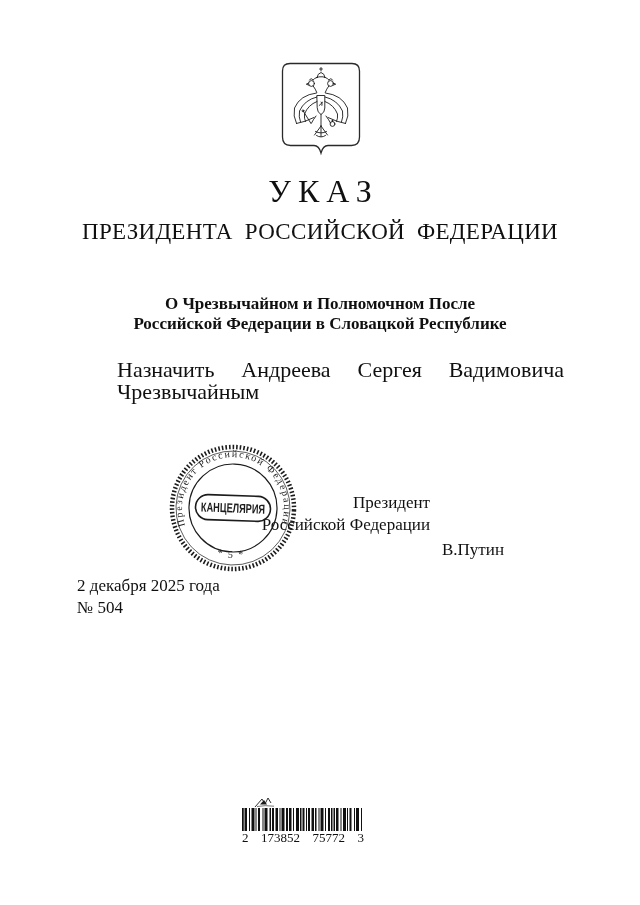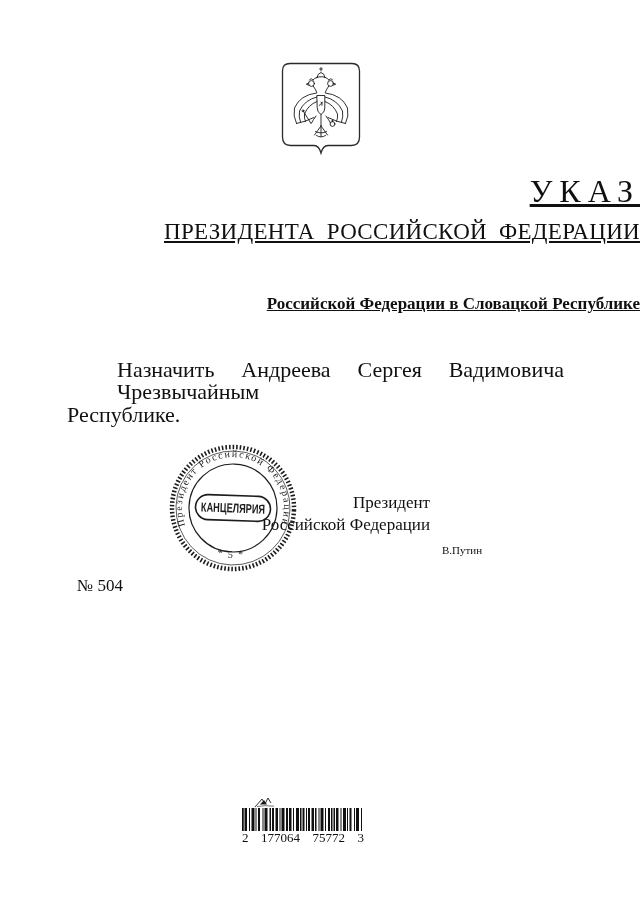--- a/index.html
+++ b/index.html
@@ -2,30 +2,30 @@
 <html><head>
 <meta charset="utf-8">
 <style>
   html,body{margin:0;padding:0;background:#ffffff;}
   .page{
     position:relative;width:640px;height:905px;background:#ffffff;
     font-family:"Liberation Serif","DejaVu Serif",serif;color:#101010;
     overflow:hidden;
   }
   .abs{position:absolute;}
-  .center{left:0;width:640px;text-align:right;text-decoration:underline;}
+  .center{left:0;width:640px;text-align:center;}
   .decree-title{top:175px;font-size:32px;letter-spacing:7px;text-indent:7px;line-height:1;}
   .decree-subtitle{top:220px;font-size:23px;word-spacing:6px;letter-spacing:.3px;line-height:1;}
   .decree-subject{top:294px;font-size:17px;font-weight:bold;line-height:19.5px;}
   .decree-body{top:359px;left:67px;width:497px;font-size:22px;line-height:22.4px;}
   .body-line{text-align:justify;text-align-last:justify;}
   .body-line.first{padding-left:50px;}
   .body-line.last{text-align-last:left;}
   .sig-block{top:492px;left:240px;width:190px;font-size:17px;line-height:22px;text-align:right;}
-  .sig-name{top:539px;left:442px;font-size:11px;line-height:22px;}
+  .sig-name{top:539px;left:442px;font-size:17px;line-height:22px;}
   .footer-block{top:575px;left:77px;font-size:17px;line-height:22.2px;}
   .emblem-svg{left:281px;top:62px;}
   .stamp-svg{left:166px;top:441px;transform:rotate(2deg);}
   .barcode{top:795px;left:242px;width:122px;}
   .bc-mark{position:absolute;left:12px;top:0px;}
   .bc-bars{position:absolute;left:0px;top:13px;}
   .bc-digits{position:absolute;left:0px;top:36px;width:122px;display:flex;
     justify-content:space-between;font-size:13px;line-height:13px;
     font-family:"Liberation Serif",serif;}
 </style>
@@ -62,26 +62,26 @@
       <path d="M51.5 58.2 V59.6 M50.8 58.9 H52.2"></path>
       <path d="M40 52.5 V64 M40 64 L33.5 73 M40 64 V74.5 M40 64 L46.5 73"></path>
       <path d="M34.5 69.5 Q40 72.5 45.5 69.5 M35.5 73.5 Q40 76.5 44.5 73.5"></path>
     </g>
   </svg>
 
   <div class="abs center decree-title">УКАЗ</div>
   <div class="abs center decree-subtitle">ПРЕЗИДЕНТА РОССИЙСКОЙ ФЕДЕРАЦИИ</div>
 
   <div class="abs center decree-subject">
+    <div>О Чрезвычайном и Полномочном После</div>
     <div>Российской Федерации в Словацкой Республике</div>
   </div>
 
   <div class="abs decree-body">
     <div class="body-line first">Назначить Андреева Сергея Вадимовича Чрезвычайным</div>
-    <div class="body-line last">Республике.</div>
   </div>
 
   <div class="abs sig-block">
     <div>Президент</div>
     <div>Российской Федерации</div>
   </div>
   <div class="abs sig-name">В.Путин</div>
 
   <svg class="abs stamp-svg" width="134" height="134" viewBox="0 0 134 134">
     <circle cx="67" cy="67" r="61" fill="none" stroke="#1c1c1c" stroke-width="4.5" stroke-dasharray="1.6 2"></circle>
@@ -95,34 +95,35 @@
       <textPath href="#ringPath" startOffset="50%" text-anchor="middle">Президент Российской Федерации</textPath>
     </text>
     <text font-family="Liberation Serif, serif" font-size="10" letter-spacing="2" fill="#1c1c1c">
       <textPath href="#botPath" startOffset="50%" text-anchor="middle">* 5 *</textPath>
     </text>
     <rect x="29.5" y="54.5" width="75" height="25" rx="12.5" fill="#ffffff" stroke="#1c1c1c" stroke-width="1.6"></rect>
     <text x="67" y="71.5" text-anchor="middle" font-family="Liberation Sans, sans-serif" font-weight="bold" font-size="13" fill="#1c1c1c" textLength="64" lengthAdjust="spacingAndGlyphs">КАНЦЕЛЯРИЯ</text>
   </svg>
 
   <div class="abs footer-block">
+    <div>2 декабря 2025 года</div>
     <div>№ 504</div>
   </div>
 
   <div class="abs barcode">
     <svg class="bc-mark" width="24" height="13" viewBox="0 0 24 13">
       <path d="M1 12 L8 4 L11 9 L14 3 L17 8" stroke="#1a1a1a" stroke-width="0.9" fill="none"></path>
       <path d="M6 9.5 L10 5 L13 9.5 Z" fill="#1a1a1a"></path>
       <path d="M3 11.5 Q11 10 20 11.2" stroke="#1a1a1a" stroke-width="0.6" fill="none"></path>
     </svg>
     <svg class="bc-bars" width="120" height="23" viewBox="0 0 120 23">
       <path d="M0.75 0 V23" stroke="#111" stroke-width="1.5"></path>
       <path d="M0 11.5 H120" stroke="#111" stroke-width="23" fill="none" stroke-dasharray="1.5 1 2.5 2 1 1.5 3 1 1 1.5 2 2.5 1 1 3 2 1.5 1 2 1.5 2.5 1.5 1 1 3 1.5 2 1 2.5 1.5 1 2 3 1 1.5 1 2 1.5 1 1 2 1.5 2.5 1 1.5 2 1 1 3 1.5 1 2 2 1 1.5 1"></path>
     </svg>
     <div class="bc-digits">
       <span>2</span>
-      <span>177064</span>
+      <span>173852</span>
       <span>75772</span>
       <span>3</span>
     </div>
   </div>
 
 </div>
 
 </body></html>

